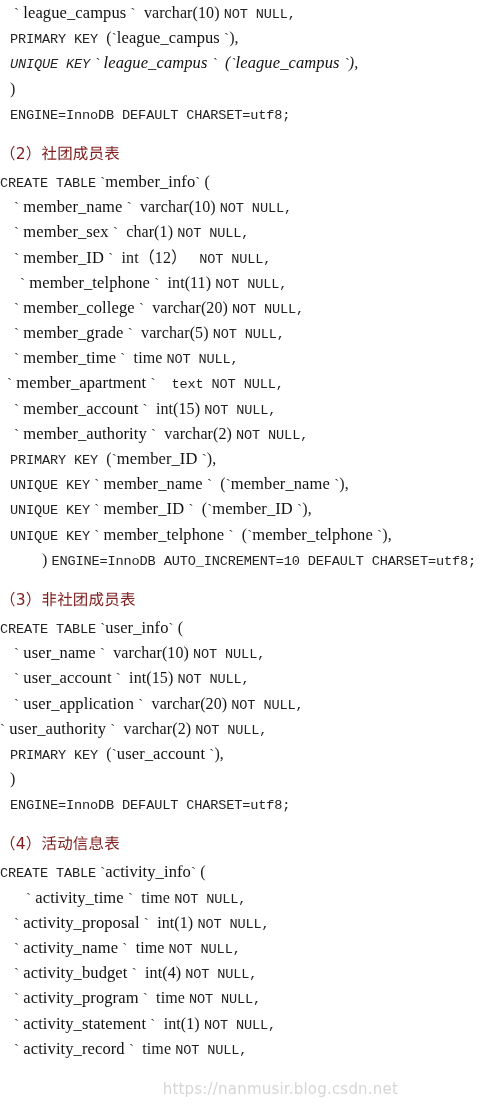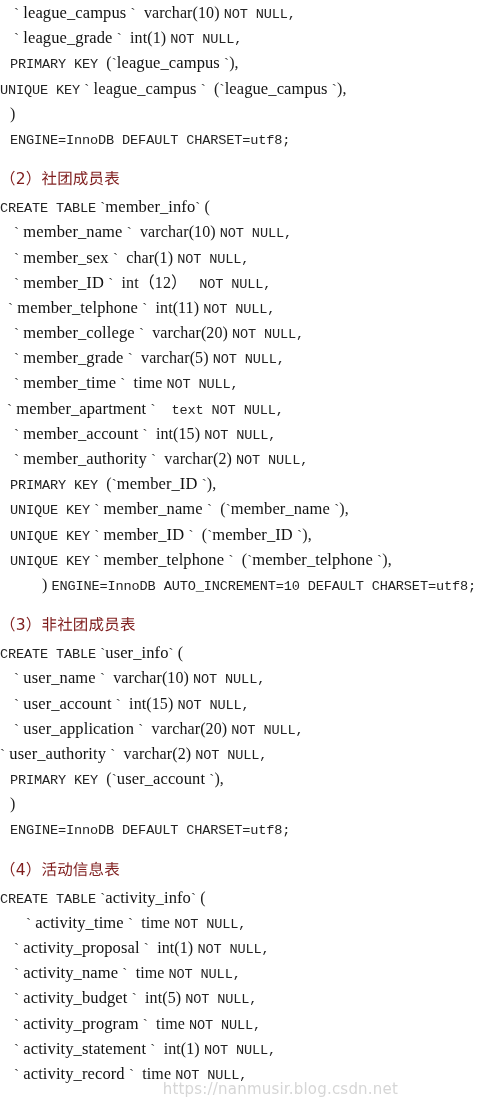--- a/index.html
+++ b/index.html
@@ -102,34 +102,33 @@
     margin-left: 12px;
   }
 </style>
 </head>
 <body>
 
 <div id="doc">
   <div id="content">
       <div class="code-block">
         <span class="line" style="padding-left: 14px;"><span class="tick">`</span><span class="id"> league_campus </span><span class="tick">`</span><span class="ty">  varchar(10) </span><span class="kw">NOT NULL,</span></span>
-        <span class="line" style="padding-left: 14px;"><span class="tick">`</span><span class="id"> league_grade </span><span class="tick">`</span><span class="ty">  int(1) </span><span class="kw">NOT NULL,</span></span>
         <span class="line" style="padding-left: 10px;"><span class="kw">PRIMARY KEY</span><span class="punct">  (</span><span class="tick">`</span><span class="id">league_campus </span><span class="tick">`</span><span class="punct">),</span></span>
-        <span class="line" style="padding-left: 0;"><span class="kw">UNIQUE KEY</span><span class="punct"> </span><span class="tick">`</span><span class="id"> league_campus </span><span class="tick">`</span><span class="punct">  (</span><span class="tick">`</span><span class="id">league_campus </span><span class="tick">`</span><span class="punct">),</span></span>
+        <span class="line" style="padding-left: 10px; font-style: italic;"><span class="kw">UNIQUE KEY</span><span class="punct"> </span><span class="tick">`</span><span class="id"> league_campus </span><span class="tick">`</span><span class="punct">  (</span><span class="tick">`</span><span class="id">league_campus </span><span class="tick">`</span><span class="punct">),</span></span>
         <span class="line" style="padding-left: 10px;"><span class="punct">)</span></span>
         <span class="line" style="padding-left: 10px;"><span class="kw">ENGINE=InnoDB DEFAULT CHARSET=utf8;</span></span>
       </div>
       <div class="code-block">
         <span class="spacer"></span>
         <span class="heading">（2）社团成员表</span>
         <span class="line" style="padding-left: 0px;"><span class="kw">CREATE TABLE</span><span class="punct"> </span><span class="tick">`</span><span class="id">member_info</span><span class="tick">`</span><span class="punct"> (</span></span>
         <span class="line" style="padding-left: 14px;"><span class="tick">`</span><span class="id"> member_name </span><span class="tick">`</span><span class="ty">  varchar(10) </span><span class="kw">NOT NULL,</span></span>
         <span class="line" style="padding-left: 14px;"><span class="tick">`</span><span class="id"> member_sex </span><span class="tick">`</span><span class="ty">  char(1) </span><span class="kw">NOT NULL,</span></span>
         <span class="line" style="padding-left: 14px;"><span class="tick">`</span><span class="id"> member_ID </span><span class="tick">`</span><span class="ty">  int（12） </span><span class="kw"> NOT NULL,</span></span>
-        <span class="line" style="padding-left: 8px;"><span class="tick">`</span><span class="id"> member_telphone </span><span class="tick">`</span><span class="ty">  int(11) </span><span class="kw">NOT NULL,</span></span>
+        <span class="line" style="padding-left: 20px;"><span class="tick">`</span><span class="id"> member_telphone </span><span class="tick">`</span><span class="ty">  int(11) </span><span class="kw">NOT NULL,</span></span>
         <span class="line" style="padding-left: 14px;"><span class="tick">`</span><span class="id"> member_college </span><span class="tick">`</span><span class="ty">  varchar(20) </span><span class="kw">NOT NULL,</span></span>
         <span class="line" style="padding-left: 14px;"><span class="tick">`</span><span class="id"> member_grade </span><span class="tick">`</span><span class="ty">  varchar(5) </span><span class="kw">NOT NULL,</span></span>
         <span class="line" style="padding-left: 14px;"><span class="tick">`</span><span class="id"> member_time </span><span class="tick">`</span><span class="ty">  time </span><span class="kw">NOT NULL,</span></span>
         <span class="line" style="padding-left: 7px;"><span class="tick">`</span><span class="id"> member_apartment </span><span class="tick">`</span><span class="kw">  text NOT NULL,</span></span>
         <span class="line" style="padding-left: 14px;"><span class="tick">`</span><span class="id"> member_account </span><span class="tick">`</span><span class="ty">  int(15) </span><span class="kw">NOT NULL,</span></span>
         <span class="line" style="padding-left: 14px;"><span class="tick">`</span><span class="id"> member_authority </span><span class="tick">`</span><span class="ty">  varchar(2) </span><span class="kw">NOT NULL,</span></span>
         <span class="line" style="padding-left: 10px;"><span class="kw">PRIMARY KEY</span><span class="punct">  (</span><span class="tick">`</span><span class="id">member_ID </span><span class="tick">`</span><span class="punct">),</span></span>
         <span class="line" style="padding-left: 10px;"><span class="kw">UNIQUE KEY</span><span class="punct"> </span><span class="tick">`</span><span class="id"> member_name </span><span class="tick">`</span><span class="punct">  (</span><span class="tick">`</span><span class="id">member_name </span><span class="tick">`</span><span class="punct">),</span></span>
         <span class="line" style="padding-left: 10px;"><span class="kw">UNIQUE KEY</span><span class="punct"> </span><span class="tick">`</span><span class="id"> member_ID </span><span class="tick">`</span><span class="punct">  (</span><span class="tick">`</span><span class="id">member_ID </span><span class="tick">`</span><span class="punct">),</span></span>
         <span class="line" style="padding-left: 10px;"><span class="kw">UNIQUE KEY</span><span class="punct"> </span><span class="tick">`</span><span class="id"> member_telphone </span><span class="tick">`</span><span class="punct">  (</span><span class="tick">`</span><span class="id">member_telphone </span><span class="tick">`</span><span class="punct">),</span></span>
@@ -147,20 +146,20 @@
         <span class="line" style="padding-left: 10px;"><span class="punct">)</span></span>
         <span class="line" style="padding-left: 10px;"><span class="kw">ENGINE=InnoDB DEFAULT CHARSET=utf8;</span></span>
       </div>
       <div class="code-block">
         <span class="spacer"></span>
         <span class="heading">（4）活动信息表</span>
         <span class="line" style="padding-left: 0px;"><span class="kw">CREATE TABLE</span><span class="punct"> </span><span class="tick">`</span><span class="id">activity_info</span><span class="tick">`</span><span class="punct"> (</span></span>
         <span class="line" style="padding-left: 26px;"><span class="tick">`</span><span class="id"> activity_time </span><span class="tick">`</span><span class="ty">  time </span><span class="kw">NOT NULL,</span></span>
         <span class="line" style="padding-left: 14px;"><span class="tick">`</span><span class="id"> activity_proposal </span><span class="tick">`</span><span class="ty">  int(1) </span><span class="kw">NOT NULL,</span></span>
         <span class="line" style="padding-left: 14px;"><span class="tick">`</span><span class="id"> activity_name </span><span class="tick">`</span><span class="ty">  time </span><span class="kw">NOT NULL,</span></span>
-        <span class="line" style="padding-left: 14px;"><span class="tick">`</span><span class="id"> activity_budget </span><span class="tick">`</span><span class="ty">  int(5) </span><span class="kw">NOT NULL,</span></span>
+        <span class="line" style="padding-left: 14px;"><span class="tick">`</span><span class="id"> activity_budget </span><span class="tick">`</span><span class="ty">  int(4) </span><span class="kw">NOT NULL,</span></span>
         <span class="line" style="padding-left: 14px;"><span class="tick">`</span><span class="id"> activity_program </span><span class="tick">`</span><span class="ty">  time </span><span class="kw">NOT NULL,</span></span>
         <span class="line" style="padding-left: 14px;"><span class="tick">`</span><span class="id"> activity_statement </span><span class="tick">`</span><span class="ty">  int(1) </span><span class="kw">NOT NULL,</span></span>
         <span class="line" style="padding-left: 14px;"><span class="tick">`</span><span class="id"> activity_record </span><span class="tick">`</span><span class="ty">  time </span><span class="kw">NOT NULL,</span></span>
       </div>
     </div>
   <div class="watermark">https://nanmusir.blog.csdn.net</div>
 </div>
 
 </body></html>

